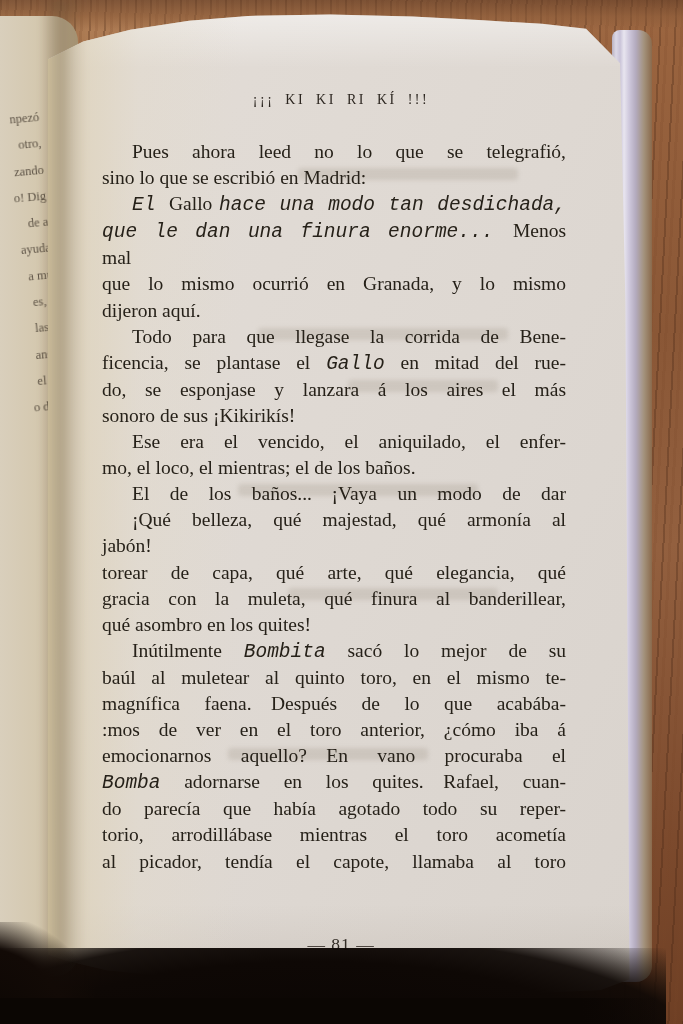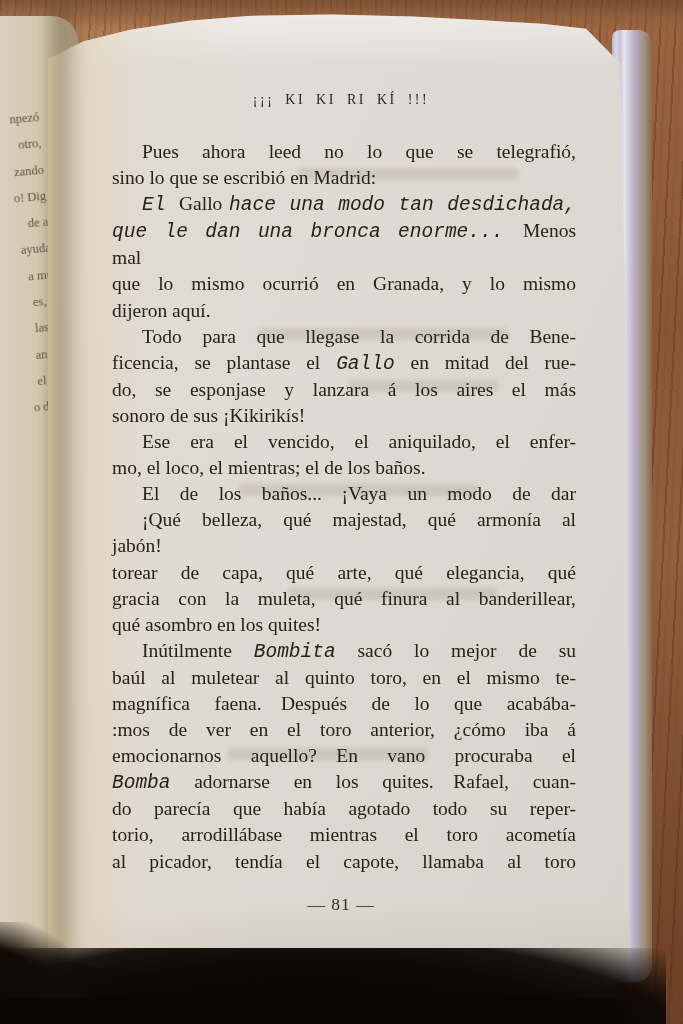--- a/index.html
+++ b/index.html
@@ -39,27 +39,27 @@
     clip-path:polygon(0 5.2%,6% 3.4%,14% 2.2%,24% 1.3%,34% .8%,48% .65%,62% .85%,74% 1.25%,84% 1.6%,91.5% 2.1%,97.3% 5.6%,98.2% 30%,98.6% 70%,98.9% 98.5%,94% 99.6%,80% 100%,55% 99.6%,30% 98.8%,10% 97.6%,3% 96.6%,0 96%);}
 
   
   .crease{position:absolute;left:40px;top:0;width:46px;height:1024px;
     background:linear-gradient(90deg,rgba(0,0,0,0) 0,rgba(96,78,52,.34) 45%,rgba(96,78,52,.12) 75%,rgba(0,0,0,0) 100%);
     filter:blur(3px);}
 
   
   .header{position:absolute;left:60px;top:84px;width:466px;text-align:center;
     font-size:14px;font-weight:400;letter-spacing:2.5px;word-spacing:5px;color:#2c2620;}
-  .body{position:absolute;left:64px;top:131px;width:464px;
+  .body{position:absolute;left:54px;top:131px;width:464px;
     font-size:19.5px;line-height:26.1px;color:#262119;}
   .line{text-align:justify;text-align-last:justify;white-space:normal;}
   .line.last{text-align-last:left;}
   .line.indent{text-indent:30px;}
   .it{font-style:italic;font-family:Liberation Mono, monospace;}
-  .pagenum{position:absolute;left:60px;top:886px;width:466px;text-align:center;
+  .pagenum{position:absolute;left:60px;top:926px;width:466px;text-align:center;
     font-size:17.5px;letter-spacing:1px;color:#332d26;}
 
   
   .ghost{position:absolute;border-radius:4px;background:rgba(116,104,88,.16);filter:blur(2.2px);}
 
   
   .shadow{position:absolute;left:-40px;bottom:-34px;width:706px;height:110px;
     background:radial-gradient(ellipse at 50% 100%,#0a0503 0%,#0e0805 62%,rgba(14,8,5,.94) 78%,rgba(14,8,5,0) 100%);}
   .shadow-band{position:absolute;left:0;bottom:0;width:660px;height:26px;
     background:linear-gradient(90deg,#0b0603 0 88%,rgba(11,6,3,0) 100%);}
@@ -113,21 +113,21 @@
     <div class="ghost" style="left:300px;top:372px;width:150px;height:12px"></div>
     <div class="ghost" style="left:190px;top:476px;width:240px;height:12px"></div>
     <div class="ghost" style="left:240px;top:580px;width:210px;height:12px"></div>
     <div class="ghost" style="left:180px;top:740px;width:200px;height:12px"></div>
 
     <div class="header">¡¡¡ KI KI RI KÍ !!!</div>
     <div class="body">
         <div class="line indent"><span>Pues ahora leed no lo que se telegrafió,</span></div>
         <div class="line last"><span>sino lo que se escribió en Madrid:</span></div>
         <div class="line indent"><span class="it">El </span><span>Gallo </span><span class="it">hace una modo tan desdichada,</span></div>
-        <div class="line"><span class="it">que le dan una bronca enorme...</span><span>  Menos mal</span></div>
+        <div class="line"><span class="it">que le dan una finura enorme...</span><span>  Menos mal</span></div>
         <div class="line"><span>que lo mismo ocurrió en Granada, y lo mismo</span></div>
         <div class="line last"><span>dijeron aquí.</span></div>
         <div class="line indent"><span>Todo para que llegase la corrida de Bene-</span></div>
         <div class="line"><span>ficencia, se plantase el </span><span class="it">Gallo</span><span> en mitad del rue-</span></div>
         <div class="line"><span>do, se esponjase y lanzara á los aires el más</span></div>
         <div class="line last"><span>sonoro de sus ¡Kikirikís!</span></div>
         <div class="line indent"><span>Ese era el vencido, el aniquilado, el enfer-</span></div>
         <div class="line last"><span>mo, el loco, el mientras; el de los baños.</span></div>
         <div class="line indent"><span>El de los baños...  ¡Vaya un modo de dar</span></div>
         <div class="line indent"><span>¡Qué belleza, qué majestad, qué armonía al</span></div>

